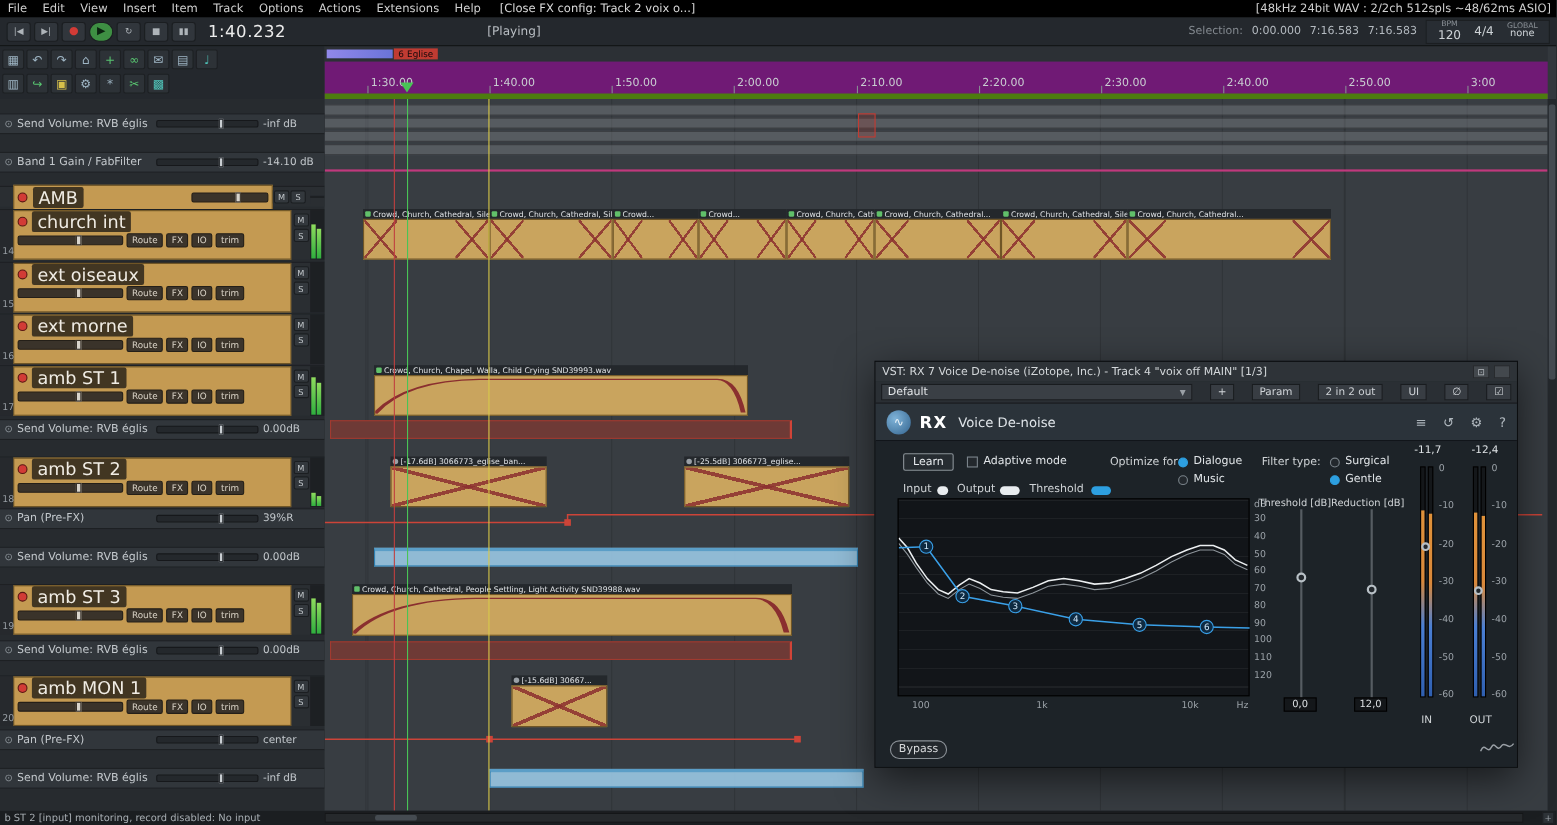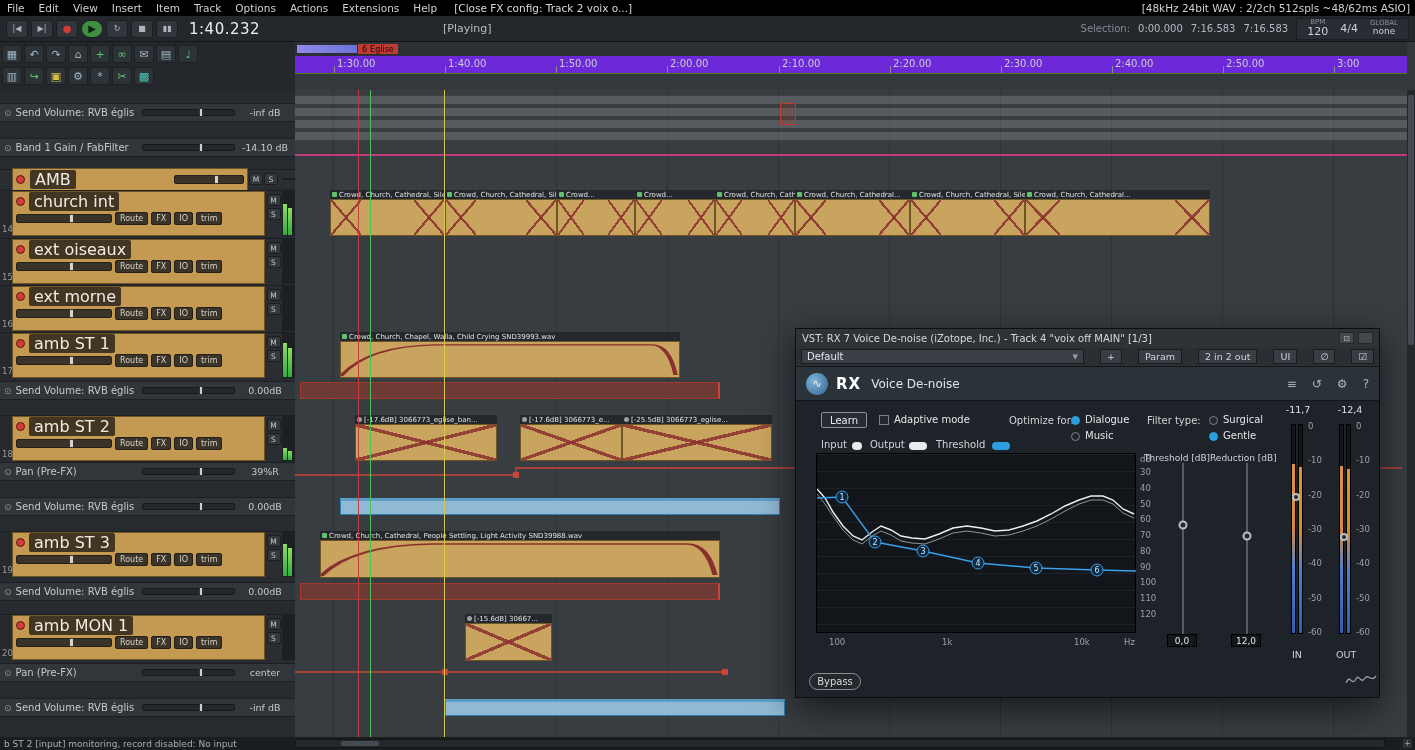--- a/index.html
+++ b/index.html
@@ -26,32 +26,32 @@
 .bpm-v{font-size:11px;color:#cdd2d6}
 
 .toolbars{position:absolute;top:42px;left:0;width:295px;height:48px;background:#24282d;z-index:4}
 .tb-row{display:flex;gap:2px;padding:3px 2px 1px 2px}
 .ibtn{width:20px;height:18px;background:#2d3237;border:1px solid #1d2023;border-radius:2px;color:#9fb6c5;font-size:11px;display:flex;align-items:center;justify-content:center}
 .ibtn.green{color:#58c470}.ibtn.teal{color:#4fc3b8}.ibtn.yellow{color:#d7c04a}
 
 .markerstrip{position:absolute;left:295px;top:42px;width:1112px;height:14px;background:#2c3035;z-index:3}
 .marker-bar{position:absolute;left:2px;top:3px;width:60px;height:8px;background:linear-gradient(90deg,#9188ea,#6a74d8)}
 .marker-flag{position:absolute;left:63px;top:2px;height:10px;background:#c03b32;color:#16090a;font-size:8px;display:flex;align-items:center;gap:3px;padding:0 4px;white-space:nowrap}
-.ruler{position:absolute;left:295px;top:56px;width:1112px;height:18px;background:#6d28d9;border-bottom:1px solid #4d7c0f;overflow:hidden;z-index:3}
+.ruler{position:absolute;left:295px;top:56px;width:1112px;height:34px;background:#701a75;border-bottom:5px solid #4d7c0f;overflow:hidden;z-index:3}
 .rt{position:absolute;bottom:4px;color:#c9cdd1;font-size:10px;white-space:nowrap}
 .rtick{position:absolute;bottom:0;width:1px;height:7px;background:#868c92}
 .ph-tri{position:absolute;left:69px;top:19px;width:0;height:0;border-left:6px solid transparent;border-right:6px solid transparent;border-top:9px solid #49c456}
 
 .tcp{position:absolute;left:0;top:90px;width:295px;height:647px;background:#272b2f;overflow:hidden;z-index:2}
 .env{position:absolute;left:0;width:295px;height:19px;background:#31363b;border-top:1px solid #1d2023;border-bottom:1px solid #1d2023;display:flex;align-items:center;gap:4px;padding:0 4px;font-size:10px;color:#c3c8cc}
 .pwr{color:#8d949a;font-size:9px;flex:none}
 .ename{white-space:nowrap;overflow:hidden;width:122px;flex:none}
 .efader{flex:1;height:7px;background:#24282c;border:1px solid #16181b;border-radius:2px;position:relative}
 .eknob{position:absolute;top:-2px;width:4px;height:9px;background:#c9ced2;border:1px solid #303438}
-.eval{flex:none;width:52px;text-align:center;color:#c3c8cc;font-size:9.5px;white-space:nowrap}
+.eval{flex:none;width:52px;text-align:left;color:#c3c8cc;font-size:9.5px;white-space:nowrap}
 .trk{position:absolute;left:0;width:295px;display:flex;background:#2a2e32;border-top:1px solid #1d2023}
 .trk-gut{width:12px;background:#26292d;position:relative;flex:none}
 .trk-num{position:absolute;bottom:2px;left:2px;font-size:8.5px;color:#989ea4}
 .trk-main{flex:1;background:#c49a52;border:1px solid #6f5526;display:flex;flex-direction:column;padding:2px 3px;gap:3px;min-width:0}
 .trk-toprow{display:flex;align-items:center;gap:4px;height:15px}
 .rec-dot{width:9px;height:9px;border-radius:50%;background:#d23b36;border:1px solid #5a1713;flex:none}
 .trk-name{background:rgba(30,26,20,.78);color:#f0ece4;font-size:16px;padding:0 5px;border-radius:2px;white-space:nowrap;max-width:150px;overflow:hidden}
 .trk-botrow{display:flex;align-items:center;gap:3px}
 .fader{width:96px;height:9px;background:#3a332a;border:1px solid #241f18;border-radius:2px;position:relative;flex:none}
 .fknob{position:absolute;top:-1px;width:5px;height:9px;background:#d8d4cc;border:1px solid #3a332a}
@@ -618,29 +618,20 @@
 
     <div class="aitem" style="left:60px;top:325px;width:142px">
       <div class="ih">
           <span class="ihdot gray"></span>
           <span>[-17.6dB] 3066773_eglise_ban...</span>
         </div>
       <div class="ib" style="height:37px">
           <span class="xf" style="left:0;right:0"></span>
         </div>
     </div>
-    <div class="aitem" style="left:225px;top:325px;width:102px">
-      <div class="ih">
-          <span class="ihdot gray"></span>
-          <span>[-17.6dB] 3066773_e...</span>
-        </div>
-      <div class="ib" style="height:37px">
-          <span class="xf" style="left:0;right:0"></span>
-        </div>
-    </div>
     <div class="aitem" style="left:327px;top:325px;width:150px">
       <div class="ih">
           <span class="ihdot gray"></span>
           <span>[-25.5dB] 3066773_eglise...</span>
         </div>
       <div class="ib" style="height:37px">
           <span class="xf" style="left:0;right:0"></span>
         </div>
     </div>
 

